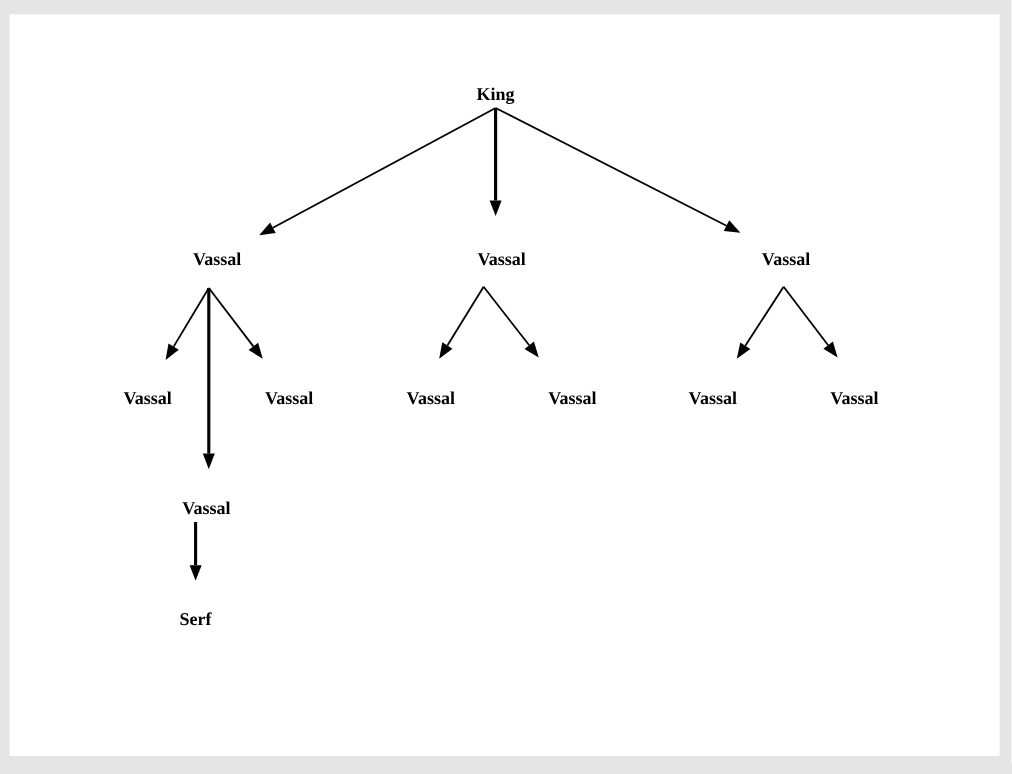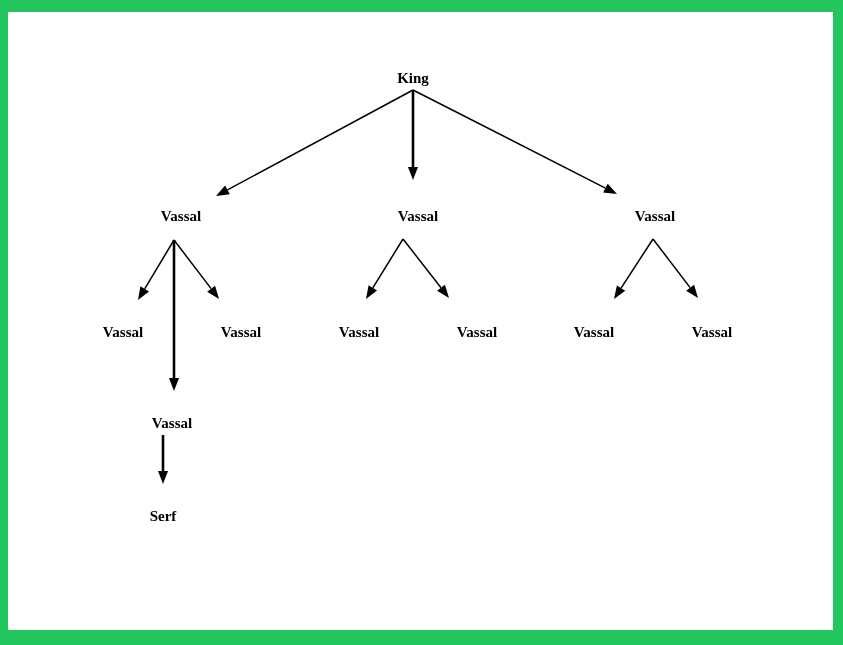--- a/index.html
+++ b/index.html
@@ -8,21 +8,21 @@
     padding: 0;
     background: #ffffff;
   }
   body {
     font-family: "Liberation Serif", "DejaVu Serif", serif;
   }
   #canvas {
     position: relative;
     width: 843px;
     height: 645px;
-    background: #22c55e;
+    background: #e5e5e5;
     overflow: hidden;
   }
   #frame {
     position: absolute;
     left: 8px;
     top: 12px;
     width: 825px;
     height: 618px;
     background: #ffffff;
     overflow: hidden;

